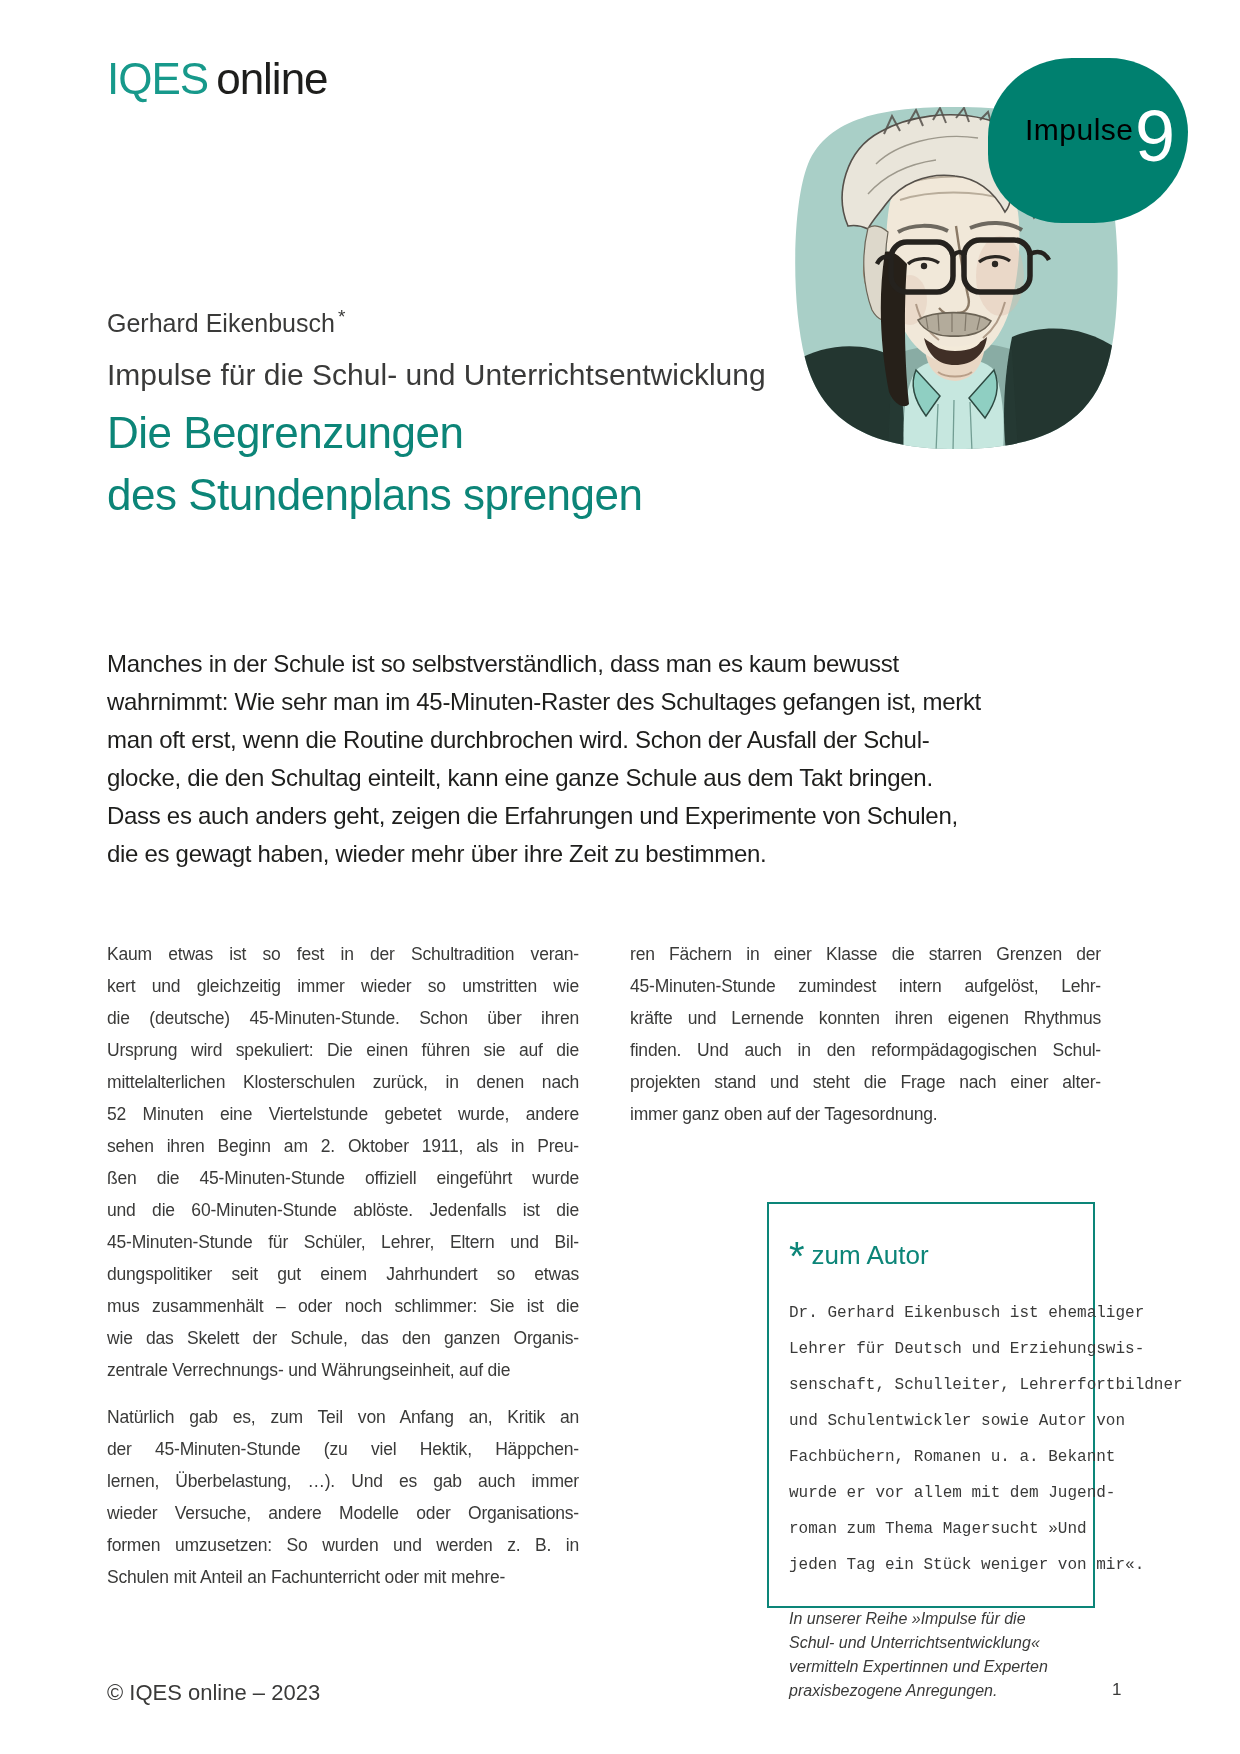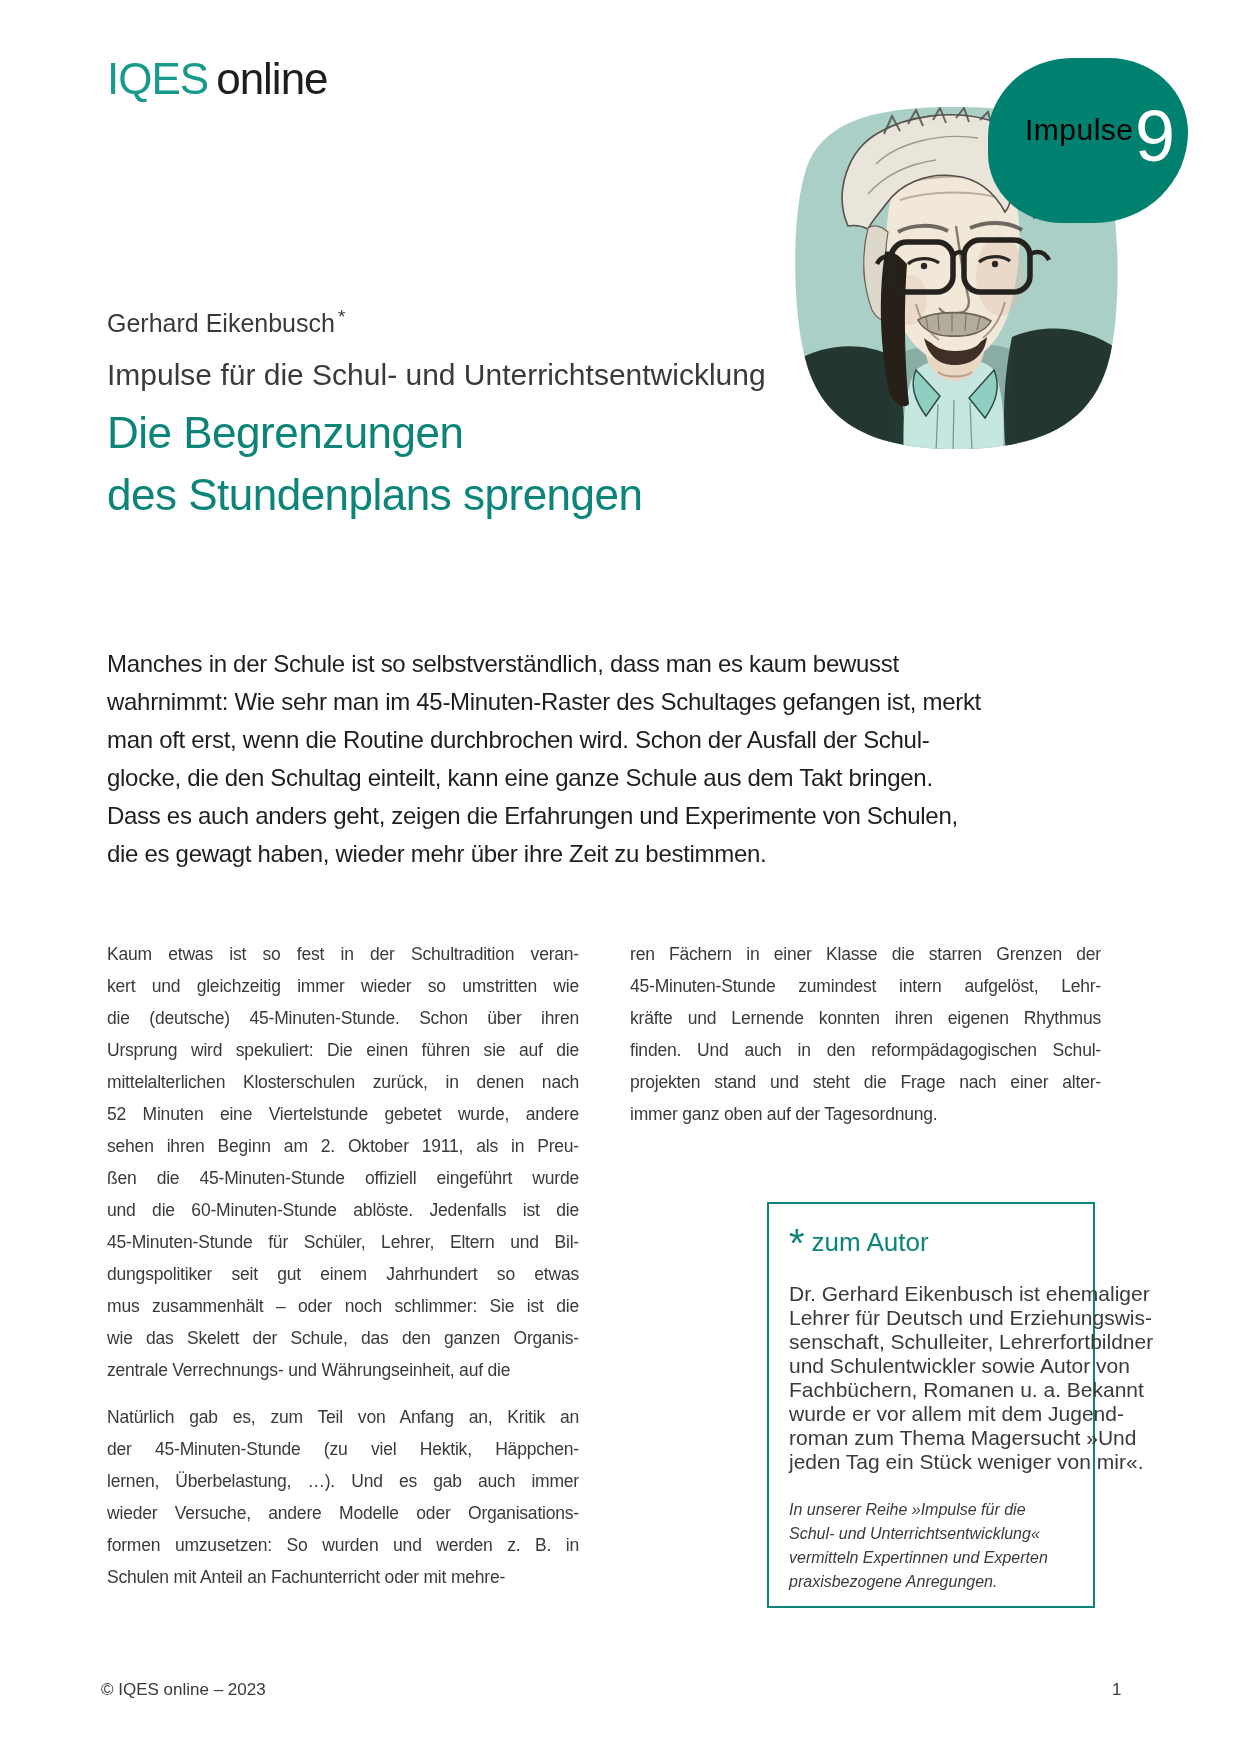--- a/index.html
+++ b/index.html
@@ -42,29 +42,29 @@
   .col{position:absolute;top:938px;font-size:17.5px;line-height:32px;letter-spacing:-.2px;color:var(--text_gray);}
   .col-left{left:107px;width:472px;}
   .col-right{left:630px;width:471px;}
   .para{margin-bottom:15px;}
   .para:last-child{margin-bottom:0;}
   .jline{text-align:justify;text-align-last:justify;}
   .para .jline:last-child{text-align-last:left;}
 
   
   .author-box{position:absolute;left:767px;top:1202px;width:328px;height:406px;border:2px solid var(--title_teal);
-              background:#fff;padding:17px 8px 0 20px;}
+              background:#fff;padding:30px 8px 0 20px;}
   .box-heading{color:var(--title_teal);margin-bottom:16px;white-space:nowrap;}
   .box-heading .ast{font-size:40px;vertical-align:-6px;margin-right:7px;font-weight:400;}
   .box-heading .txt{font-size:26px;font-weight:400;}
-  .box-bio{font-size:21px;line-height:24px;color:var(--text_gray);white-space:pre;}
+  .box-bio{font-size:16px;line-height:36px;color:var(--text_gray);white-space:pre;font-family:Liberation Mono, monospace;}
   .box-note{font-size:16px;line-height:24px;color:var(--text_gray);white-space:pre;font-style:italic;margin-top:24px;}
 
   
-  .footer-copyright{position:absolute;left:101px;top:1680px;font-size:17px;color:var(--text_gray);}
+  .footer-copyright{position:absolute;left:107px;top:1680px;font-size:22px;color:var(--text_gray);}
   .footer-page{position:absolute;left:1112px;top:1680px;font-size:17px;color:var(--text_gray);}
 </style>
 </head>
 <body>
 
 <div class="page">
 
   <div class="logo">
     <span class="brand">IQES</span><span class="suffix">online</span>
   </div>

